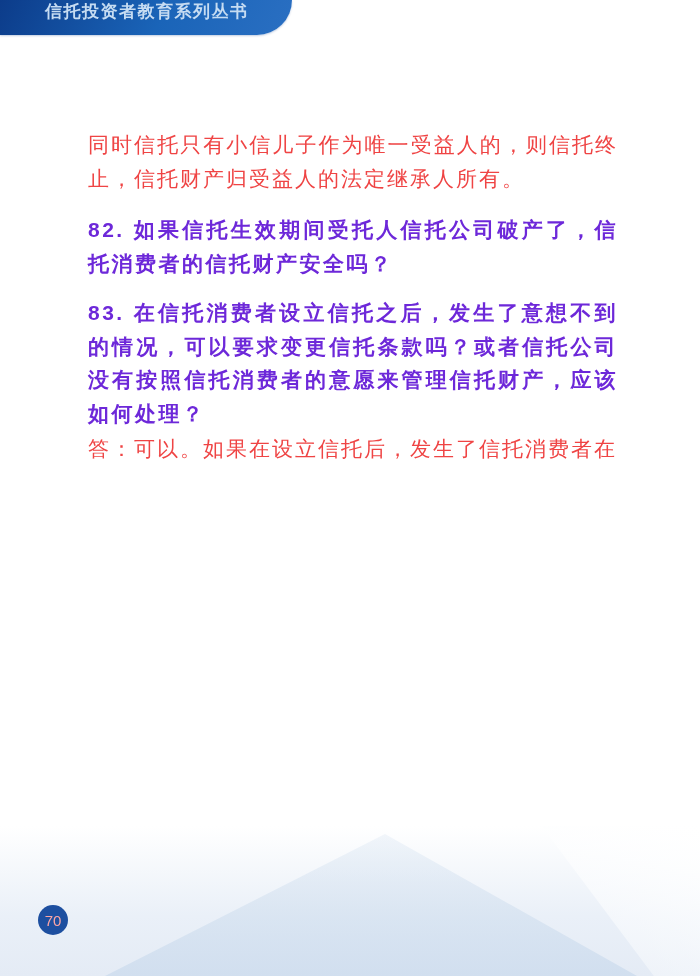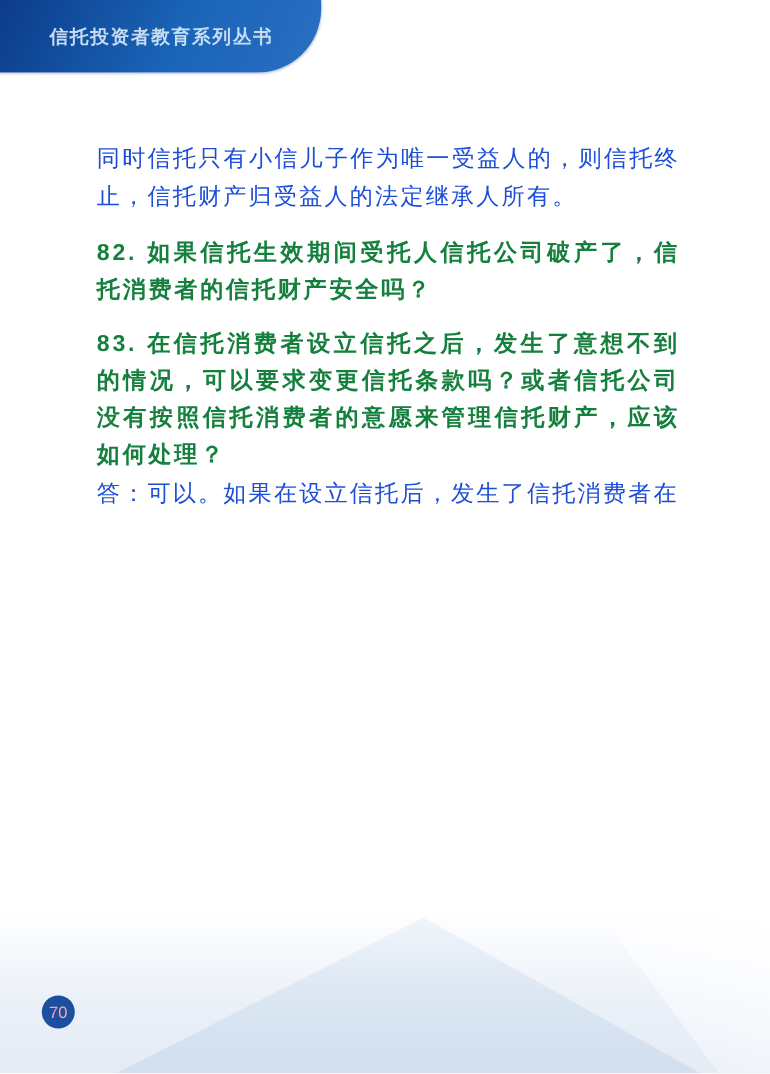--- a/index.html
+++ b/index.html
@@ -7,24 +7,24 @@
     width: 700px; height: 976px;
     position: relative;
     overflow: hidden;
     background: #ffffff;
     font-family: "Liberation Sans", sans-serif;
   }
 
   
   .banner {
     position: absolute; top: 0; left: 0;
-    width: 292px; height: 66px;
+    width: 292px; height: 35px;
     background: linear-gradient(115deg, #0c3c8a 0%, #1a64b8 55%, #2a6fc2 100%);
     border-radius: 0 0 58px 0;
-    display: flex; align-items: center;
+    display: flex; 
     box-shadow: 0 1px 2px rgba(12,60,138,0.25);
   }
   .banner-title {
     margin-left: 45px;
     color: #c6dcf2;
     font-size: 17px;
     font-weight: bold;
     letter-spacing: 1.5px;
     white-space: nowrap;
   }
@@ -33,30 +33,30 @@
   .content {
     position: absolute;
     left: 88px; top: 128px;
     width: 530px;
   }
   p.body-text {
     margin: 0 0 18px 0;
     font-size: 21px;
     line-height: 33.5px;
     letter-spacing: 2px;
-    color: #1d4ed8;
+    color: #ef4444;
     text-align: justify;
   }
   h2.question {
     margin: 16px 0 10px 0;
     font-size: 21px;
     font-weight: bold;
     line-height: 33.5px;
     letter-spacing: 2.5px;
-    color: #15803d;
+    color: #6d28d9;
     text-align: justify;
   }
   #answer-82 { margin-bottom: 17px; }
   #question-83 { margin-bottom: 2px; }
   #answer-83 { margin-bottom: 0; }
 
   
   .bottom-bg {
     position: absolute; left: 0; right: 0; bottom: 0;
     height: 150px;

